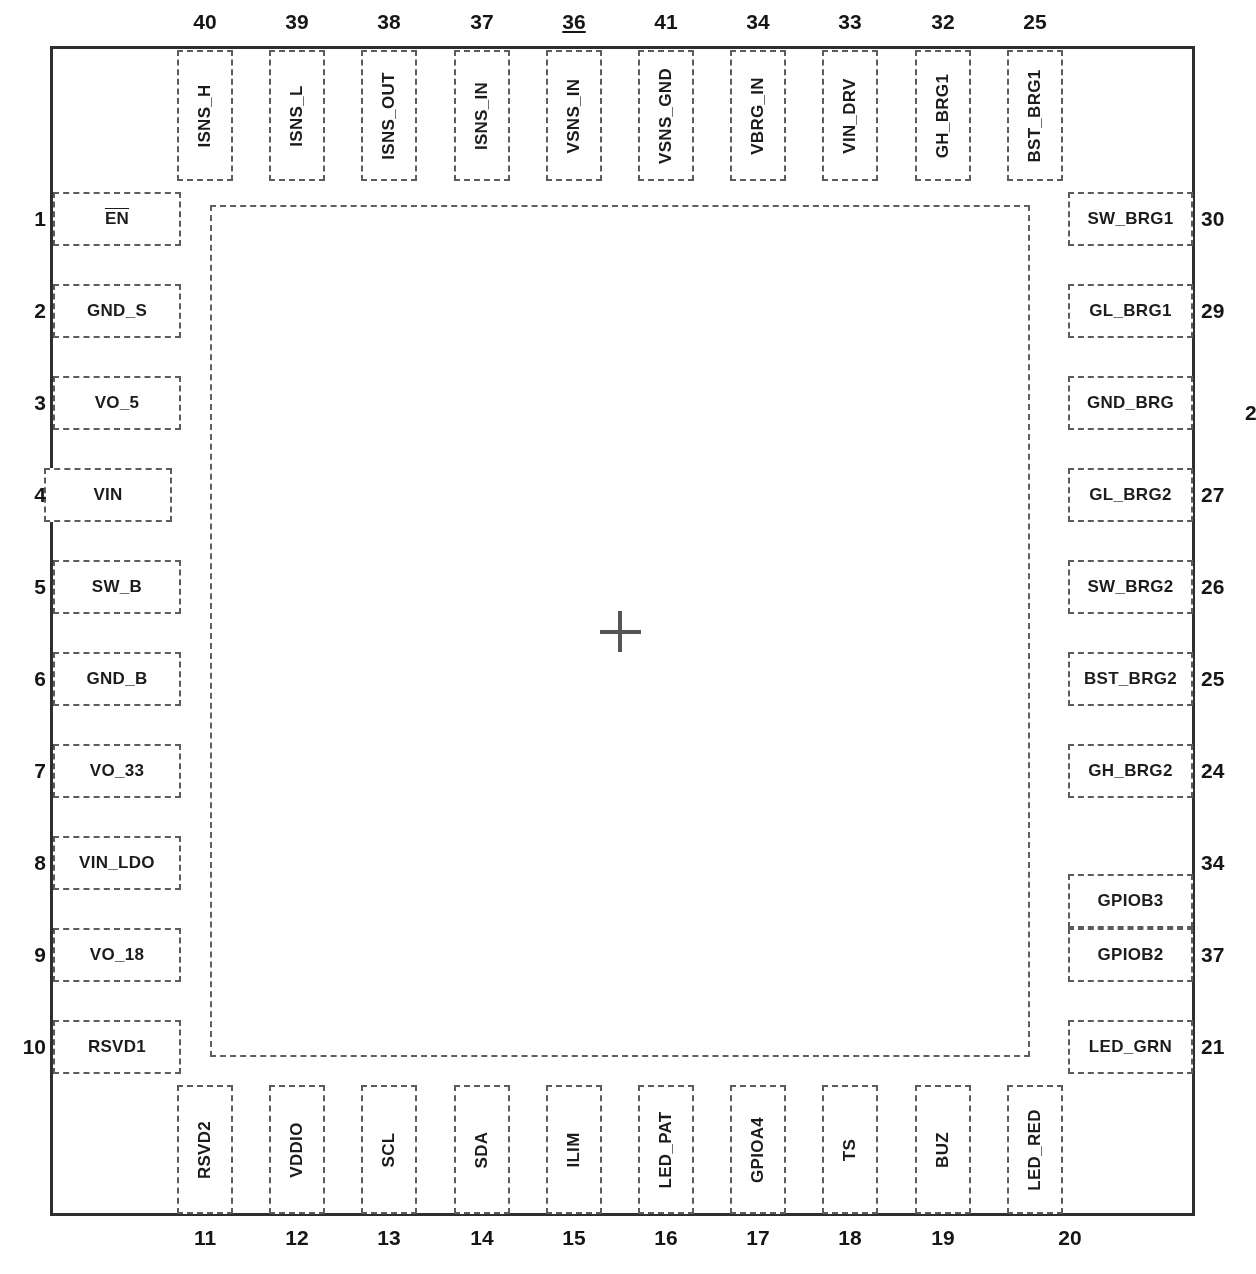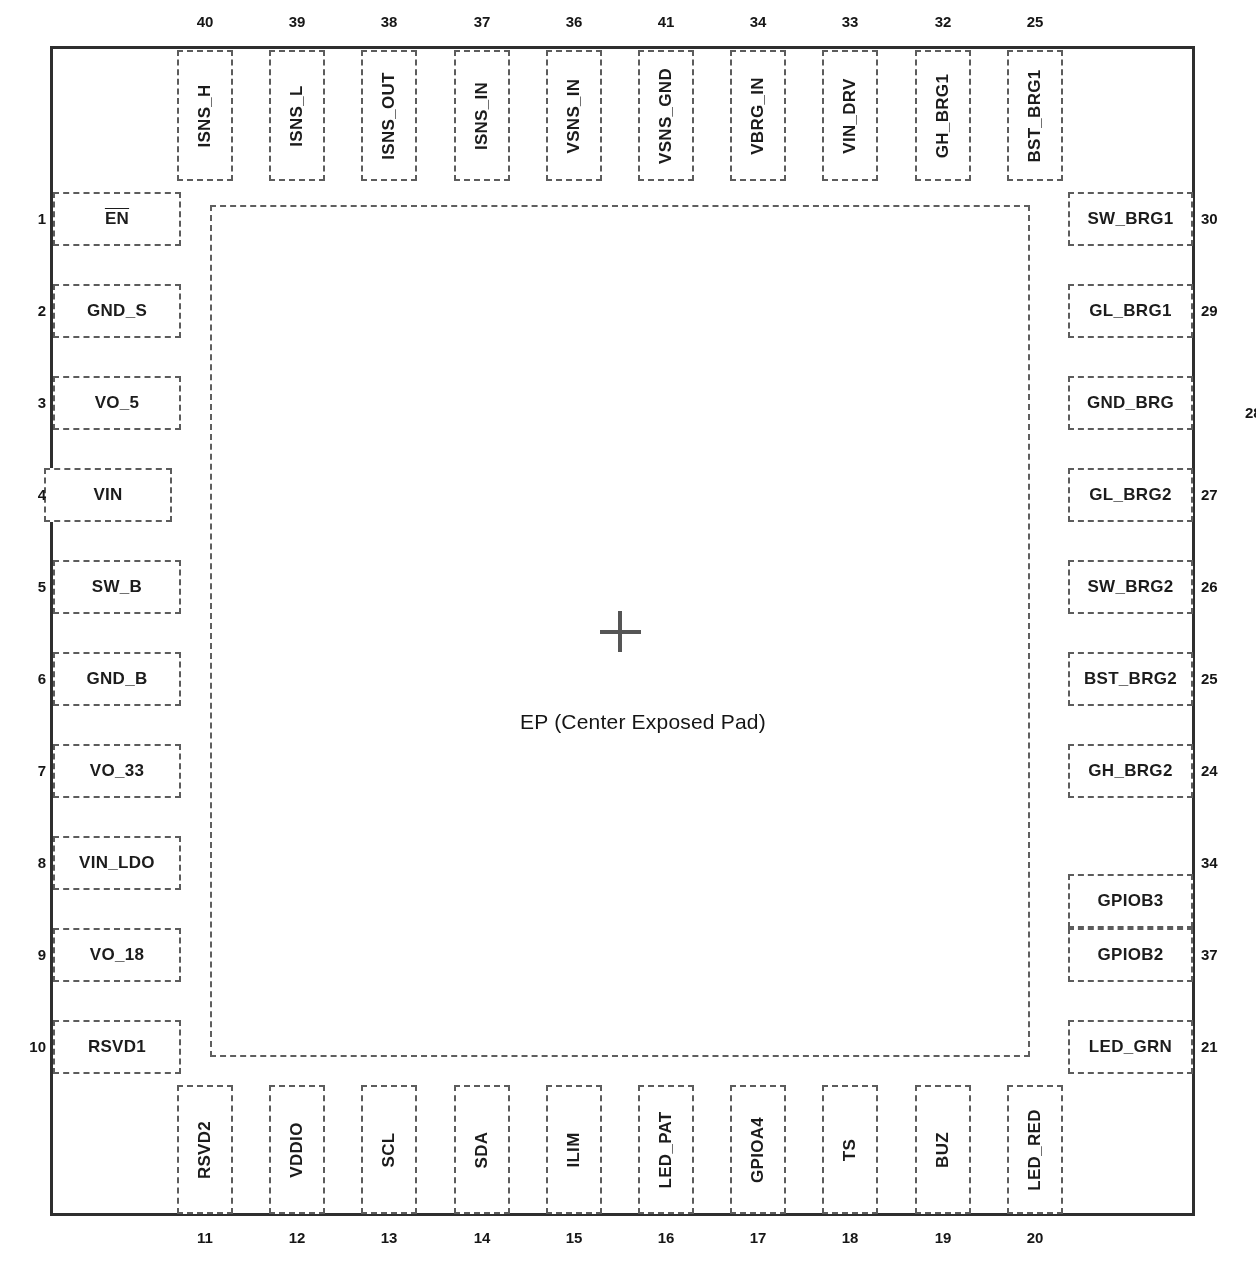--- a/index.html
+++ b/index.html
@@ -25,56 +25,55 @@
   .pin{
     position:absolute;border:2px dashed #5c5c5c;box-sizing:border-box;background:#fff;
   }
   .pin-label{
     position:absolute;left:50%;top:50%;transform:translate(-50%,-50%);
     font-size:17px;font-weight:600;color:#1c1c1c;white-space:nowrap;letter-spacing:0.3px;
   }
   .pin.vert .pin-label{transform:translate(-50%,-50%) rotate(-90deg);}
   .ovl{text-decoration:overline;}
   .pin-num{
-    position:absolute;font-size:15px;font-weight:600;color:#161616;line-height:22px;
+    position:absolute;font-size:21px;font-weight:600;color:#161616;line-height:22px;
   }
   .pin-num.side-left{text-align:right;}
   .pin-num.side-right{text-align:left;}
   .pin-num.side-top,.pin-num.side-bottom{text-align:center;}
 </style>
 </head>
 <body>
 
 <div class="stage">
   <div class="package-outline"></div>
   <div class="ep-box"></div>
   <div class="ep-cross-h"></div>
   <div class="ep-cross-v"></div>
-  <div class="ep-label">EP (Center Exposed Pad)</div>
   <div id="pins">
       <div class="pin vert" style="left: 177px; top: 50px; width: 56px; height: 131px;">
         <span class="pin-label">ISNS_H</span>
       </div>
       <div class="pin-num side-top" style="left: 175px; top: 11px; width: 60px;">40</div>
       <div class="pin vert" style="left: 269px; top: 50px; width: 56px; height: 131px;">
         <span class="pin-label">ISNS_L</span>
       </div>
       <div class="pin-num side-top" style="left: 267px; top: 11px; width: 60px;">39</div>
       <div class="pin vert" style="left: 361px; top: 50px; width: 56px; height: 131px;">
         <span class="pin-label">ISNS_OUT</span>
       </div>
       <div class="pin-num side-top" style="left: 359px; top: 11px; width: 60px;">38</div>
       <div class="pin vert" style="left: 454px; top: 50px; width: 56px; height: 131px;">
         <span class="pin-label">ISNS_IN</span>
       </div>
       <div class="pin-num side-top" style="left: 452px; top: 11px; width: 60px;">37</div>
       <div class="pin vert" style="left: 546px; top: 50px; width: 56px; height: 131px;">
         <span class="pin-label">VSNS_IN</span>
       </div>
-      <div class="pin-num side-top" style="left: 544px; top: 11px; width: 60px;">36</div>
+      <div class="pin-num side-top" style="left: 544px; top: 11px; width: 60px; text-decoration: underline;">36</div>
       <div class="pin vert" style="left: 638px; top: 50px; width: 56px; height: 131px;">
         <span class="pin-label">VSNS_GND</span>
       </div>
       <div class="pin-num side-top" style="left: 636px; top: 11px; width: 60px;">41</div>
       <div class="pin vert" style="left: 730px; top: 50px; width: 56px; height: 131px;">
         <span class="pin-label">VBRG_IN</span>
       </div>
       <div class="pin-num side-top" style="left: 728px; top: 11px; width: 60px;">34</div>
       <div class="pin vert" style="left: 822px; top: 50px; width: 56px; height: 131px;">
         <span class="pin-label">VIN_DRV</span>
@@ -200,15 +199,15 @@
         <span class="pin-label">TS</span>
       </div>
       <div class="pin-num side-bottom" style="left: 820px; top: 1227px; width: 60px;">18</div>
       <div class="pin vert" style="left: 915px; top: 1085px; width: 56px; height: 129px;">
         <span class="pin-label">BUZ</span>
       </div>
       <div class="pin-num side-bottom" style="left: 913px; top: 1227px; width: 60px;">19</div>
       <div class="pin vert" style="left: 1007px; top: 1085px; width: 56px; height: 129px;">
         <span class="pin-label">LED_RED</span>
       </div>
-      <div class="pin-num side-bottom" style="left: 1005px; top: 1227px; width: 60px;">20</div>
+      <div class="pin-num side-bottom" style="left: 1040px; top: 1227px; width: 60px;">20</div>
     </div>
 </div>
 
 </body></html>

